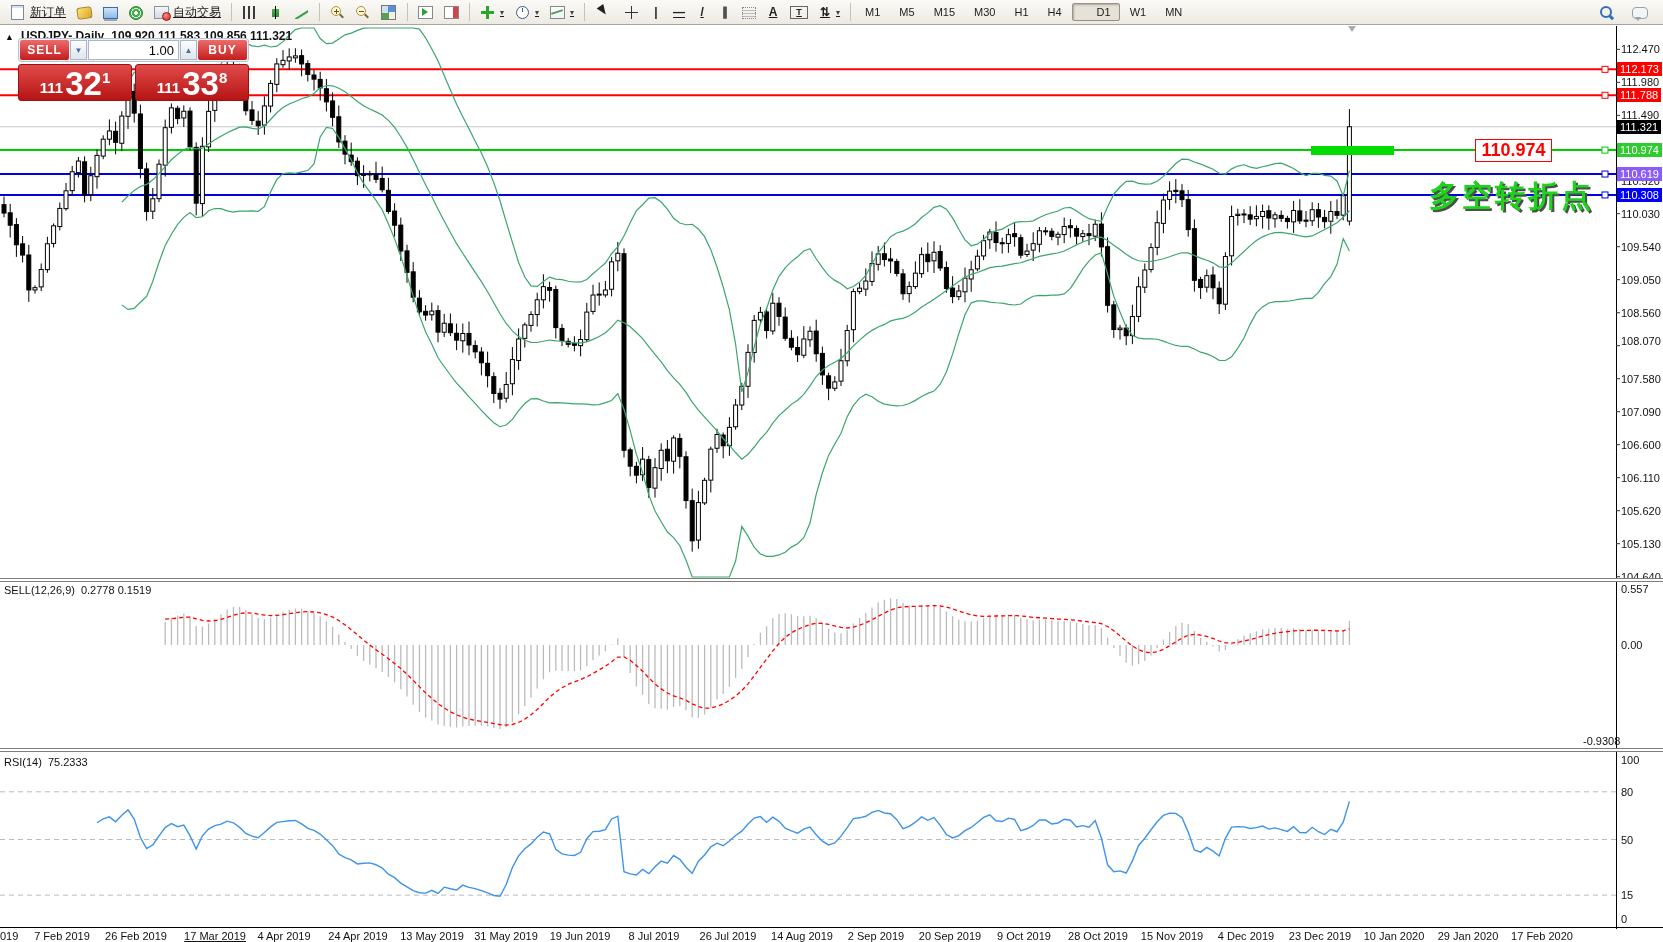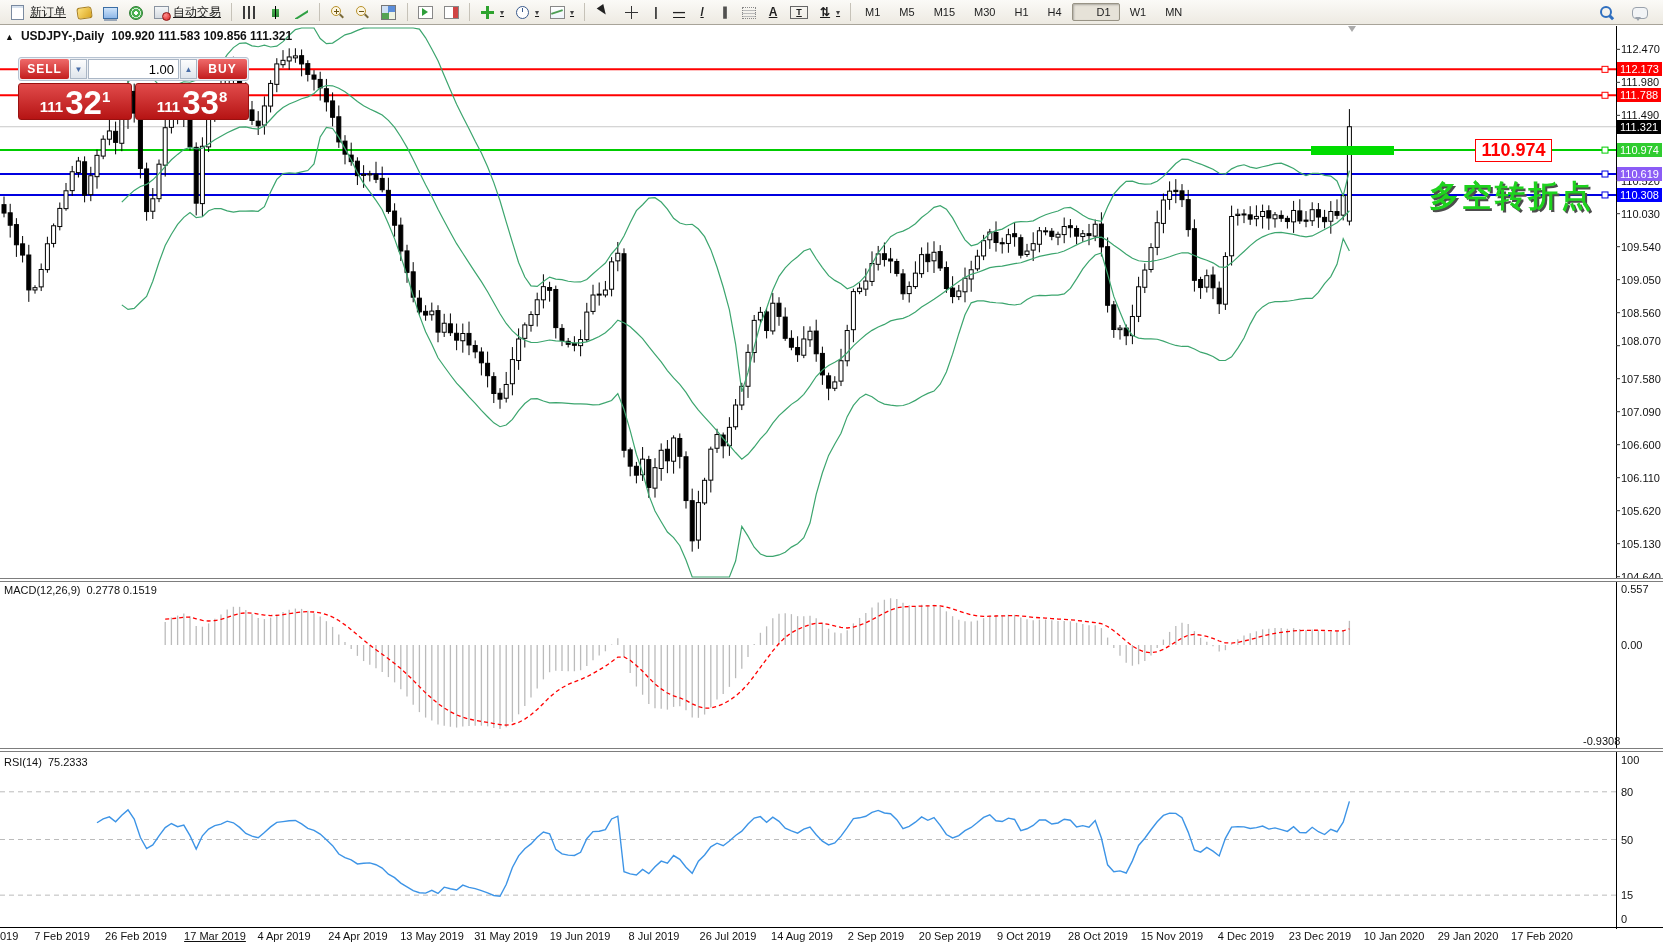--- a/index.html
+++ b/index.html
@@ -67,21 +67,21 @@
   #chart{position:absolute;left:0;top:26px;width:1663px;height:916px;background:#fff;}
   svg{position:absolute;left:0;top:0;}
   .pane-divider{position:absolute;left:0;width:1663px;height:2px;border-top:1px solid #7d7d7d;border-bottom:1px solid #7d7d7d;background:#fff;}
   #chart-title{position:absolute;left:5px;top:3px;font-size:12px;font-weight:bold;color:#111;display:flex;gap:7px;align-items:baseline;}
   #chart-title .marker{font-size:9px;}
   .ind-label{position:absolute;left:4px;font-size:11px;color:#111;display:flex;gap:6px;}
   .axis-label{position:absolute;left:1621px;font-size:11px;color:#111;white-space:nowrap;}
   .badge{position:absolute;left:1618px;font-size:11px;height:14px;line-height:14px;padding:0 3px;color:#fff;white-space:nowrap;}
   .date-label{position:absolute;top:930px;font-size:11px;color:#111;transform:translateX(-50%);white-space:nowrap;}
   
-  #oneclick{position:absolute;left:2px;top:31px;width:231px;padding-left:16px;}
+  #oneclick{position:absolute;left:2px;top:12px;width:231px;padding-left:16px;}
   #oc-row1{display:flex;height:24px;background:#eef1f5;border:1px solid #b7c3d2;border-radius:3px;padding:1px;box-sizing:border-box;gap:1px;}
   .oc-btn{flex:0 0 49px;display:flex;align-items:center;justify-content:center;color:#fff;font-weight:bold;font-size:12px;
           background:linear-gradient(#ef6a6a,#c31d1d);border-radius:2px;letter-spacing:1px;}
   .oc-spin{flex:0 0 17px;display:flex;align-items:center;justify-content:center;font-size:8px;color:#4a6ea8;
            background:linear-gradient(#fdfdfd,#dfe5ec);border:1px solid #aab6c5;box-sizing:border-box;}
   #oc-vol{flex:1;background:#fff;border:1px solid #aab6c5;box-sizing:border-box;font-size:13px;color:#000;
           text-align:right;padding:0 4px;line-height:20px;}
   #oc-row2{display:flex;gap:3px;margin-top:2px;}
   .oc-price{flex:1;height:37px;border-radius:3px;background:linear-gradient(#e14b4b,#b61414);border:1px solid #991111;
             color:#fff;display:flex;align-items:flex-end;justify-content:center;padding-bottom:1px;box-sizing:border-box;}
@@ -912,21 +912,21 @@
         </div>
       </div>
     </div>
 
     <div id="shift-marker"></div>
     <div id="green-bar" style="top: 120px; background: rgb(0, 220, 0);"></div>
     <div id="price-box" style="top: 113px; color: rgb(255, 0, 0); border-color: rgb(255, 0, 0);">110.974</div>
     <div id="cn-note" style="top: 150px; color: rgb(30, 211, 30);">多空转折点</div>
 
     <div class="ind-label" id="macd-label" style="top: 558px;">
-      <span>MACD(12,26,9)</span>
+      <span>SELL(12,26,9)</span>
       <span>0.2778 0.1519</span>
     </div>
     <div class="ind-label" id="rsi-label" style="top: 730px;">
       <span>RSI(14)</span>
       <span>75.2333</span>
     </div>
   <div class="axis-label" style="left: 1621px; top: 17.351px;">112.470</div>
       <div class="axis-label" style="left: 1621px; top: 50.3525px;">111.980</div>
       <div class="axis-label" style="left: 1621px; top: 83.354px;">111.490</div>
       <div class="axis-label" style="left: 1621px; top: 148.684px;">110.520</div>

